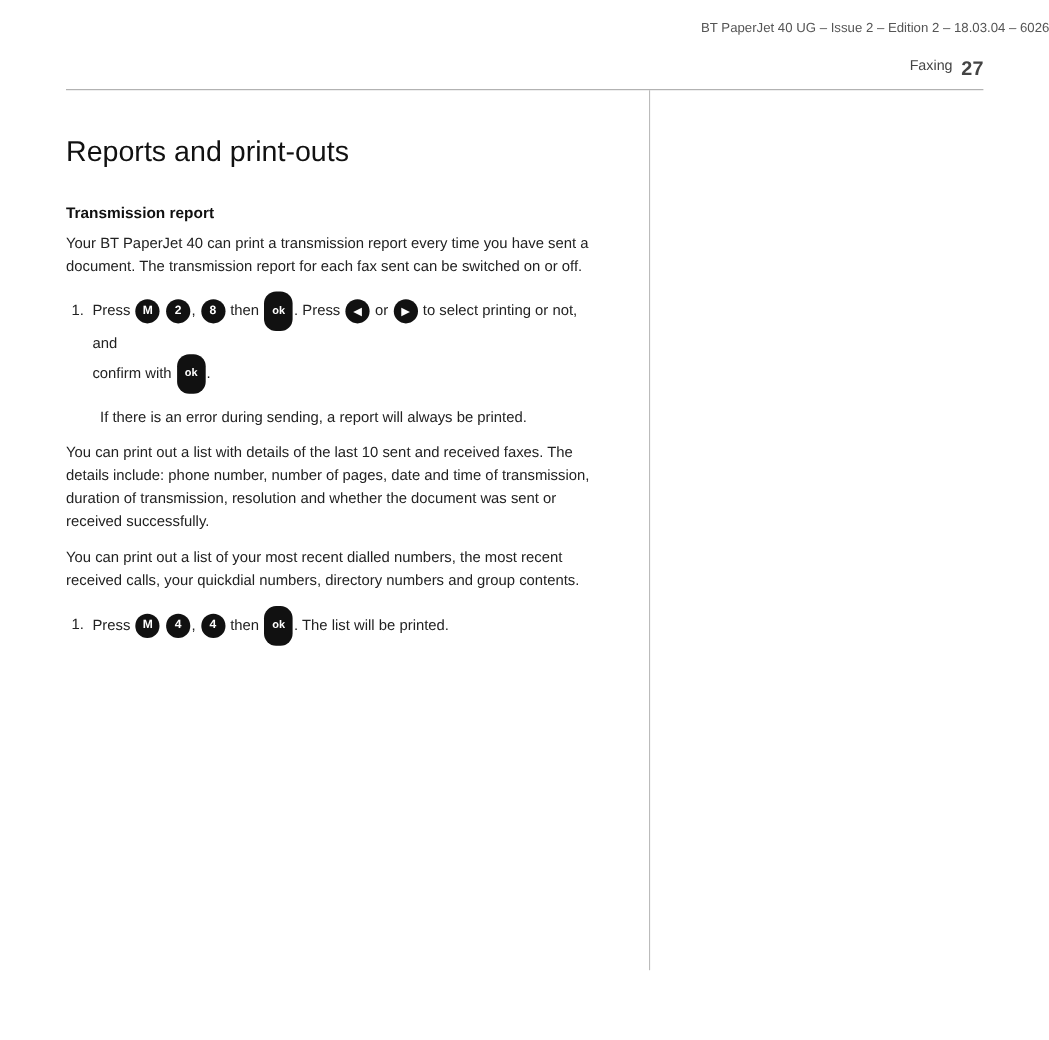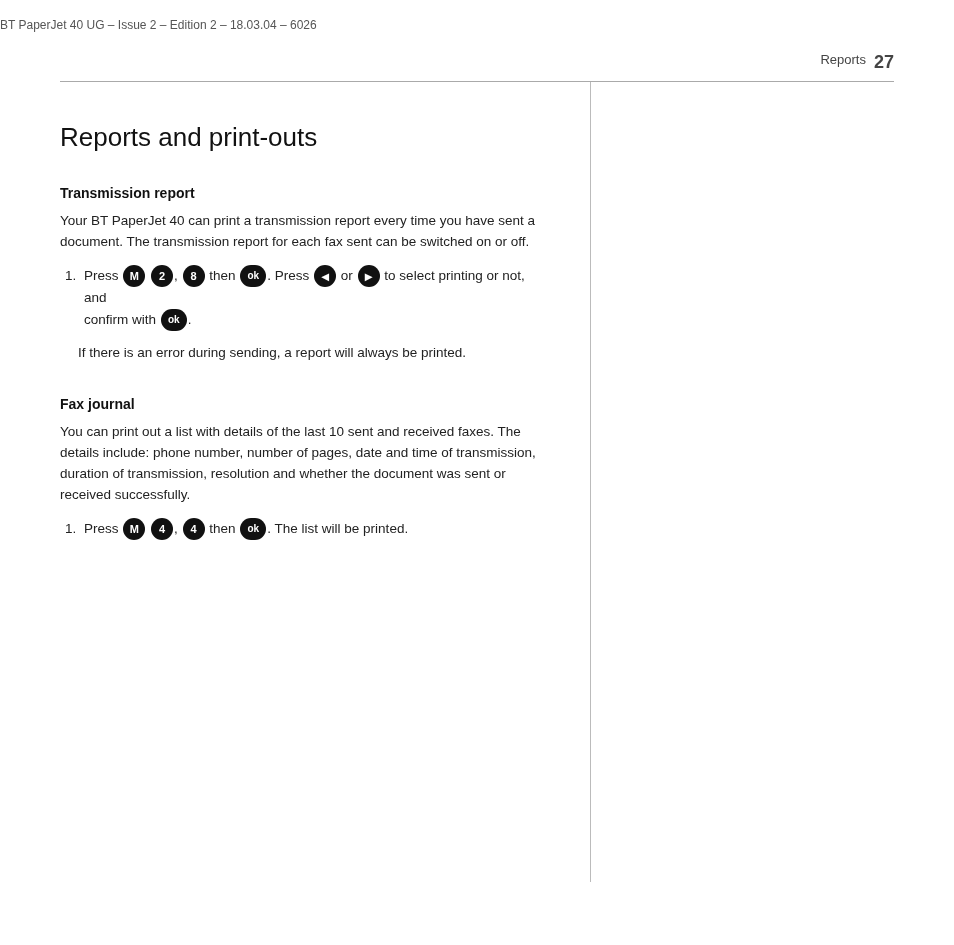--- a/index.html
+++ b/index.html
@@ -7,24 +7,24 @@
     body {
       background: #fff;
       font-family: Arial, Helvetica, sans-serif;
       font-size: 14px;
       color: #222;
       width: 954px;
       min-height: 945px;
     }
 
     .page-header {
-      text-align: left;
+      text-align: right;
       font-size: 12px;
       color: #555;
-      padding: 18px 0 10px 0;
+      padding: 18px 0 10px 12px;
       border-bottom: none;
     }
 
     .top-section {
       display: flex;
       justify-content: flex-end;
       align-items: flex-start;
       padding: 10px 60px 0 60px;
     }
 
@@ -117,49 +117,49 @@
       font-size: 11px;
       font-weight: bold;
       vertical-align: middle;
       margin: 0 1px;
       line-height: 1;
     }
 
     .btn-badge.ok-badge {
       font-size: 10px;
       width: 26px;
-      height: 22px;
+      height: 36px;
       border-radius: 11px;
     }
 
     .btn-badge.arrow-left {
       font-size: 13px;
     }
 
     .btn-badge.arrow-right {
       font-size: 13px;
     }
 
     .indent-note {
-      margin-left: 18px;
+      margin-left: 31px;
       margin-bottom: 10px;
       font-size: 13.5px;
       line-height: 1.55;
       color: #222;
     }
   </style>
 </head>
 <body>
 
 <div class="page-header">
   <span>BT PaperJet 40 UG – Issue 2 – Edition 2 – 18.03.04 – 6026</span>
 </div>
 
 <div class="top-section">
-  <span class="section-label">Reports</span>
+  <span class="section-label">Faxing</span>
   <span class="page-number">27</span>
 </div>
 
 <hr class="divider-top">
 
 <div class="main-layout">
   <div class="content-area">
 
     <h1 class="page-title">Reports and print-outs</h1>
 
@@ -183,26 +183,24 @@
         to select printing or not, and<br>
         confirm with
         <span class="btn-badge ok-badge">ok</span>.
       </li>
     </ol>
 
     <p class="indent-note">
       If there is an error during sending, a report will always be printed.
     </p>
 
-    <h2 class="section-heading">
-      <span>Fax journal</span>
-    </h2>
     <p class="body-text">You can print out a list with details of the last 10 sent and received faxes. The details include: phone number, number of pages, date and time of transmission, duration of transmission, resolution and whether the document was sent or received successfully.</p>
 
 
+    <p class="body-text">You can print out a list of your most recent dialled numbers, the most recent received calls, your quickdial numbers, directory numbers and group contents.</p>
 
     <ol>
       <li>
         Press
         <span class="btn-badge">M</span>
         <span class="btn-badge">4</span>,
         <span class="btn-badge">4</span>
         then
         <span class="btn-badge ok-badge">ok</span>.
         The list will be printed.

